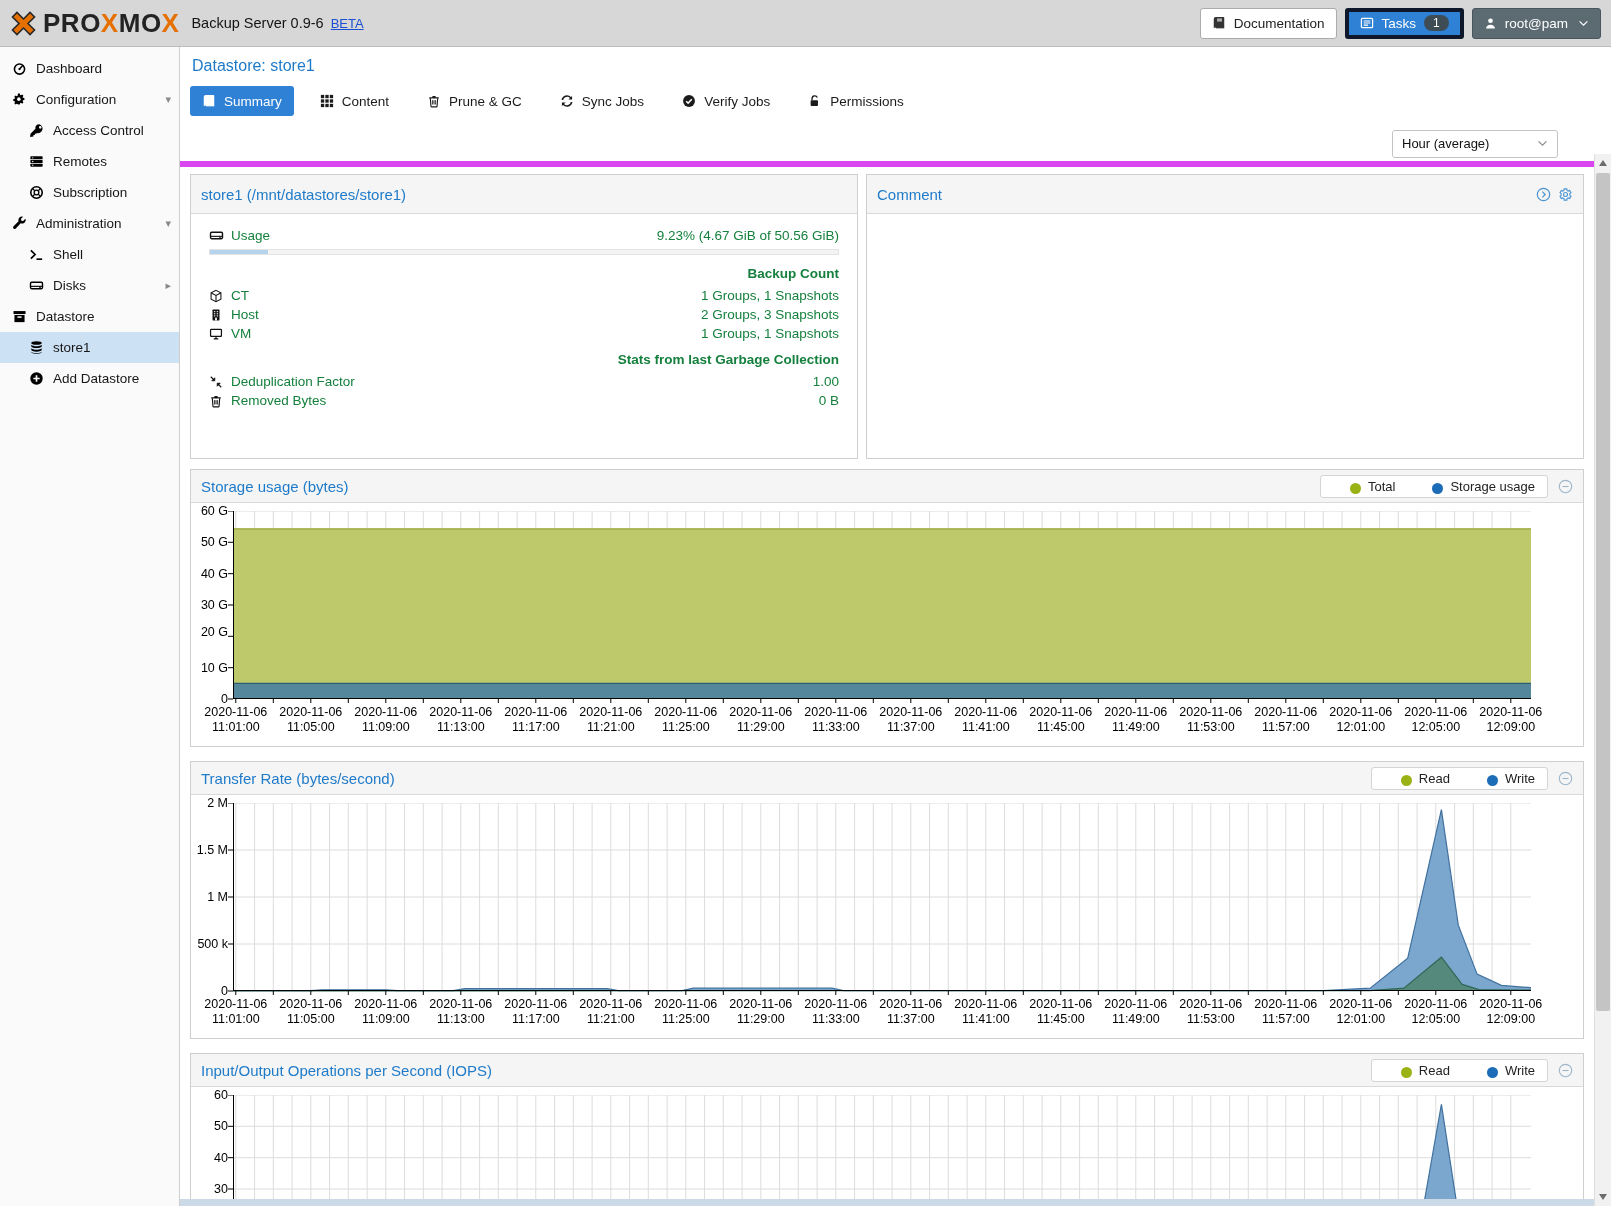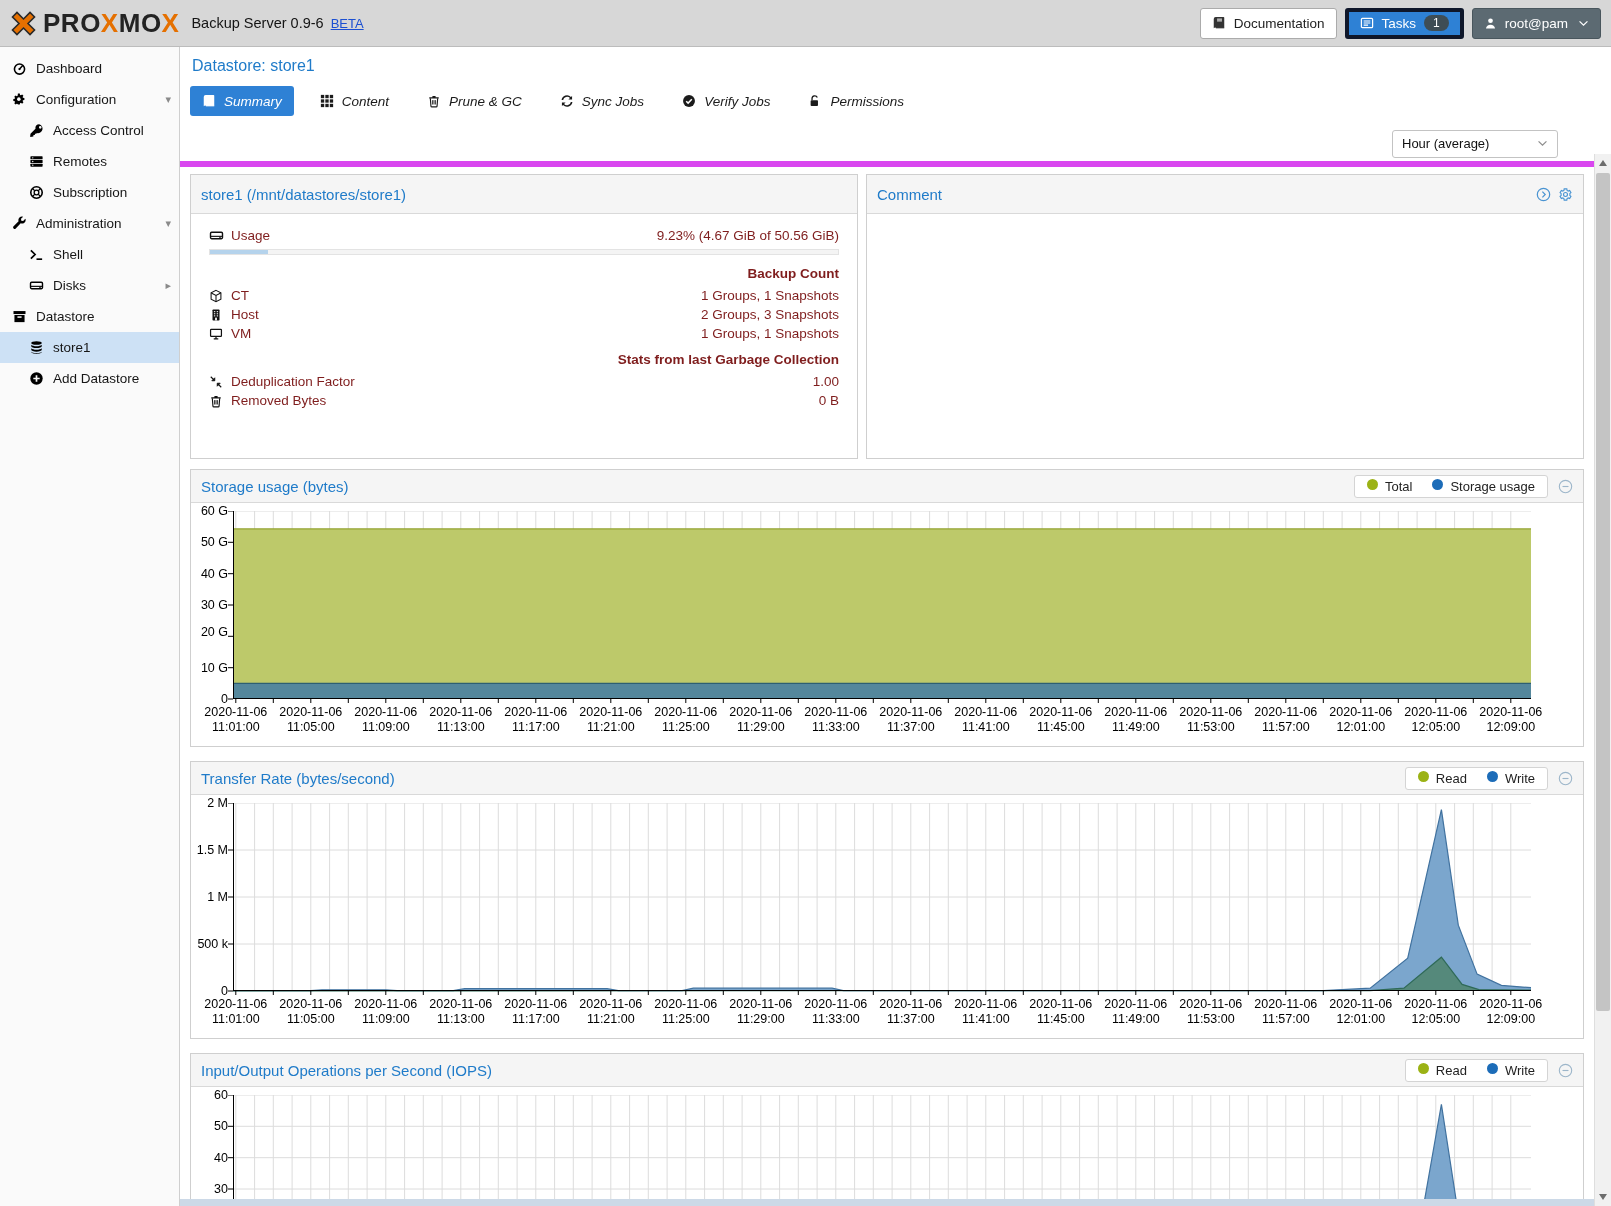--- a/index.html
+++ b/index.html
@@ -31,52 +31,52 @@
   .side-item .icn { width:18px; display:flex; justify-content:center; color:#000; flex:none; }
   .side-item .lbl { margin-left:8px; }
   .side-item.lv0 { padding-left:10px; }
   .side-item.lv1 { padding-left:27px; }
   .side-item.sel { background:#cde1f5;text-align:center; }
   .side-caret { position:absolute; right:8px; color:#8a8a8a; font-size:11px; }
   .main { flex:1; display:flex; flex-direction:column; background:#fff; min-width:0; }
   .page-title { color:#1f7bc9; font-size:16px; padding:10px 0 2px 12px; }
   .tabbar { display:flex; gap:14px; align-items:center; padding:9px 0 10px 10px; }
   .tab { display:inline-flex; align-items:center; gap:8px; height:30px; padding:0 12px;
-    border-radius:3px; font-size:13.5px; color:#1b1b1b; cursor:pointer;font-style:italic; }
+    border-radius:3px; font-size:13.5px; color:#1b1b1b; cursor:pointer; }
   .tab.active { background:#2e81d5; color:#fff; }
   .toolbar { height:41px; border-bottom:6px solid #d946ef; display:flex; align-items:center;
     justify-content:flex-end; padding-right:53px; }
   .select { width:166px; height:28px; background:#fff; border:1px solid #c3c3c3; border-radius:3px;
     display:flex; align-items:center; justify-content:space-between; padding:0 9px; font-size:13px;
     color:#111; cursor:pointer; }
   .select .car { color:#8d8d8d; display:flex; }
   .scrollarea { flex:1; padding:7px 27px 0 10px; overflow:hidden; }
   
   .panel { border:1px solid #cfcfcf; background:#fff; }
   .panel-h { background:#f5f5f5; border-bottom:1px solid #d9d9d9; padding:0 10px; height:39px;
     display:flex; align-items:center; }
   .panel-h .t { color:#1f7bc9; font-size:15px; }
   .panel-row { display:flex; gap:8px; margin-bottom:10px;text-align:right; }
   .p-store { width:668px; height:285px; flex:none; }
   .p-comment { flex:1; height:285px; }
   .tools { margin-left:auto; display:flex; gap:7px; color:#4a94d2; align-items:center; }
   .tools > span { display:flex; cursor:pointer; }
-  .store-body { padding:12px 18px 0 18px; font-size:13.5px; color:#7f1d1d; }
+  .store-body { padding:12px 18px 0 18px; font-size:13.5px; color:#15803d; }
   .kv { display:flex; align-items:center; height:19px; }
   .kv .icn { width:22px; color:#111; display:flex; }
   .kv .val { margin-left:auto; }
   .pbar { height:6px; background:#f4f4f4; border:1px solid #e3e3e3; margin:4px 0 11px 0; }
   .pfill { height:100%; background:#b5d3ec; }
   .sect { font-weight:bold; margin:9px 0 5px 0; }
   
   .chart-panel { margin-bottom:14px; }
   .chart-panel .panel-h { height:33px; }
   .legend { margin-left:auto; background:#fff; border:1px solid #d4d4d4; border-radius:3px;
     padding:3px 12px; display:flex; gap:20px; align-items:center; font-size:13px; color:#222; }
-  .leg-item { display:inline-flex; align-items:flex-start; cursor:pointer; }
+  .leg-item { display:inline-flex; align-items:flex-end; cursor:pointer;margin-left:17px; }
   .dot { width:11px; height:11px; border-radius:50%; display:inline-block; margin-right:7px; }
   .collapse-tool { margin-left:10px; color:#9db6ca; display:flex; cursor:pointer; }
   .chart-box { position:relative; height:243px; overflow:hidden; }
   .chart-box.short { height:126px; }
   .ylab { position:absolute; left:0; width:37px; text-align:right; font-size:12.5px; color:#000;
     transform:translateY(-50%); }
   .xlab { position:absolute; width:90px; text-align:center; font-size:12.5px; color:#000;
     line-height:15px; }
   
   .vscroll { position:absolute; right:0; top:154px; bottom:0; width:17px; background:#f1f1f1;

